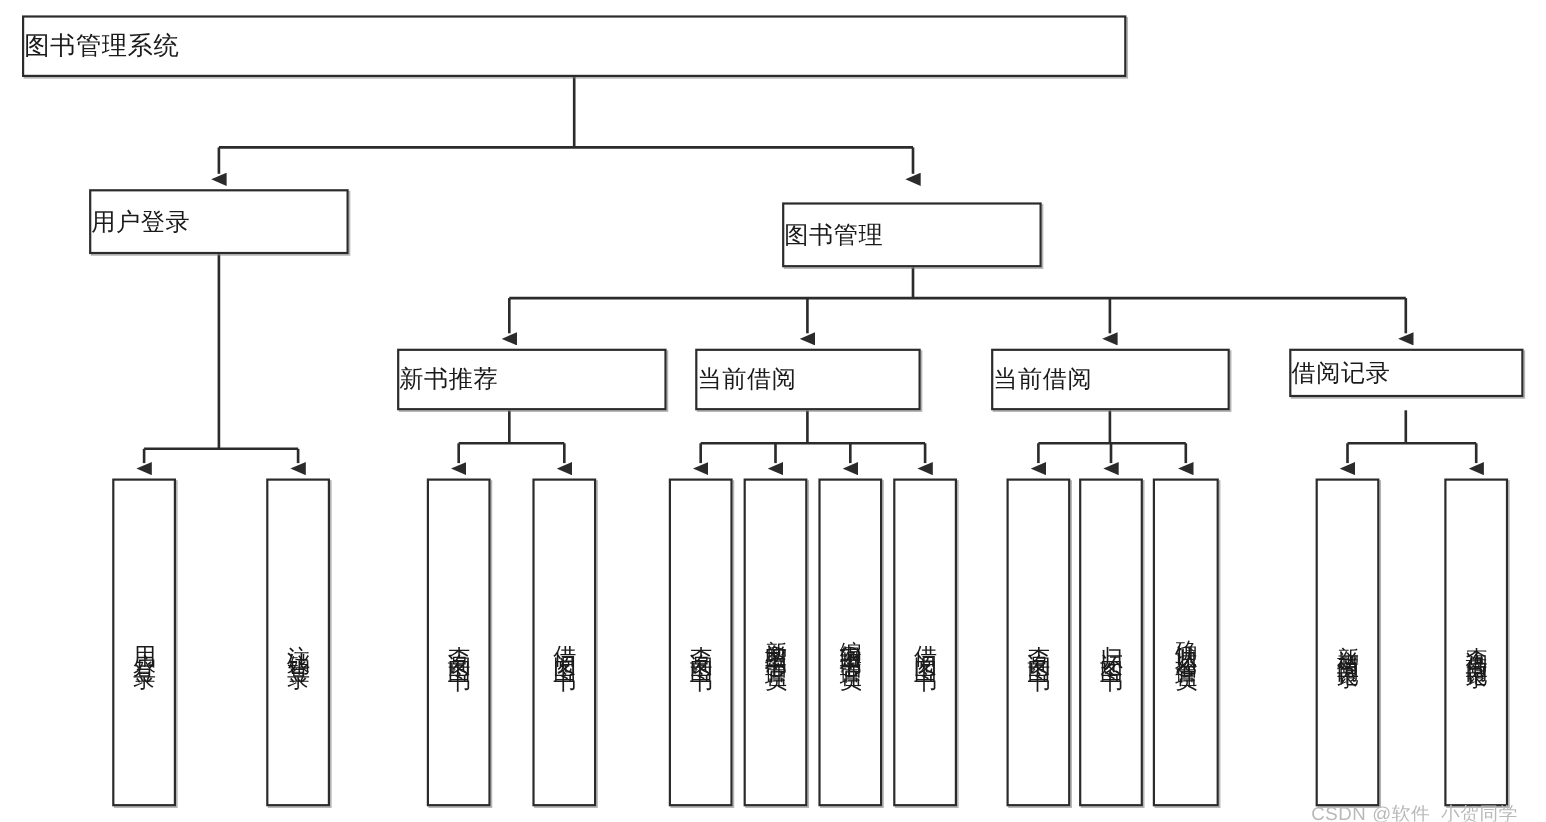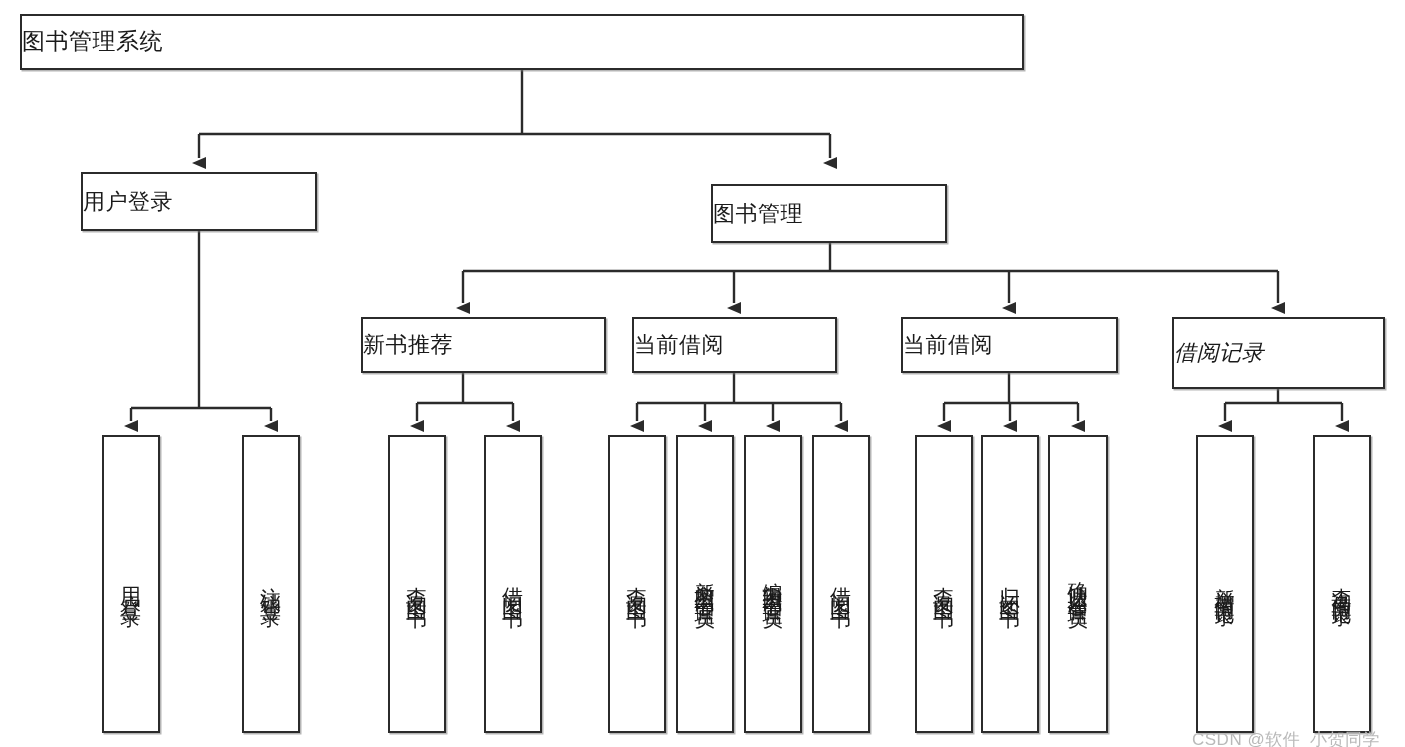--- a/index.html
+++ b/index.html
@@ -147,21 +147,21 @@
 
   <div class="node h" style="left: 361px; top: 317px; width: 245px; height: 56px;">
     <span class="node-label">新书推荐</span>
   </div>
   <div class="node h" style="left: 632px; top: 317px; width: 205px; height: 56px;">
     <span class="node-label">当前借阅</span>
   </div>
   <div class="node h" style="left: 901px; top: 317px; width: 217px; height: 56px;">
     <span class="node-label">当前借阅</span>
   </div>
-  <div class="node h" style="left: 1172px; top: 317px; width: 213px; height: 72px; font-style: italic;">
+  <div class="node h" style="left: 1172px; top: 317px; width: 213px; height: 44px;">
     <span class="node-label">借阅记录</span>
   </div>
 
   <div class="node v" style="left: 102px; top: 435px; width: 58px; height: 298px;">
     <span class="node-label">用户登录</span>
   </div>
   <div class="node v" style="left: 242px; top: 435px; width: 58px; height: 298px;">
     <span class="node-label">注销登录</span>
   </div>
   <div class="node v" style="left: 388px; top: 435px; width: 58px; height: 298px;">

